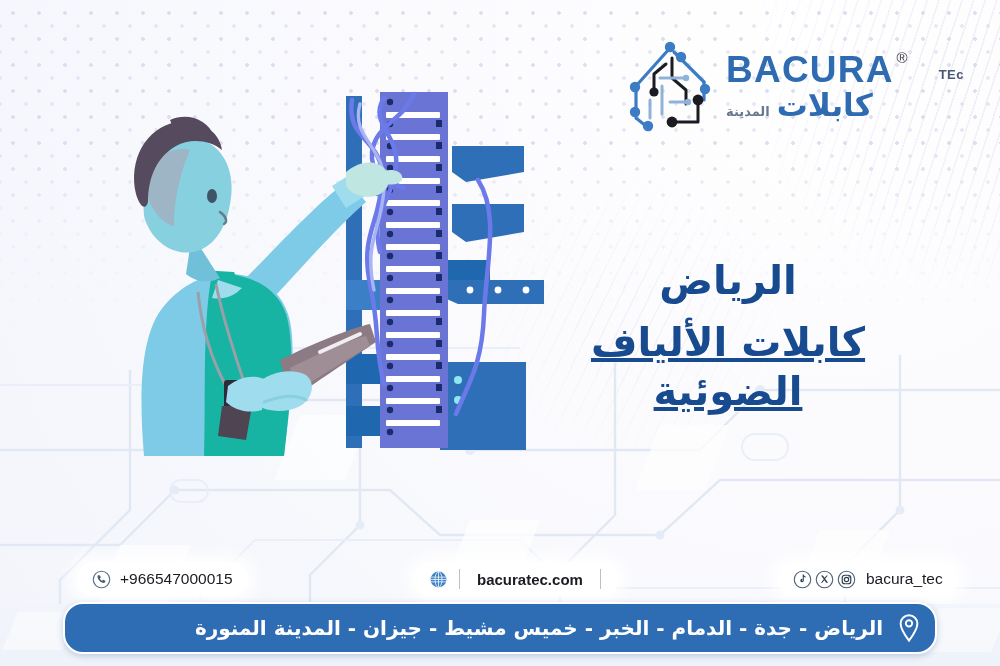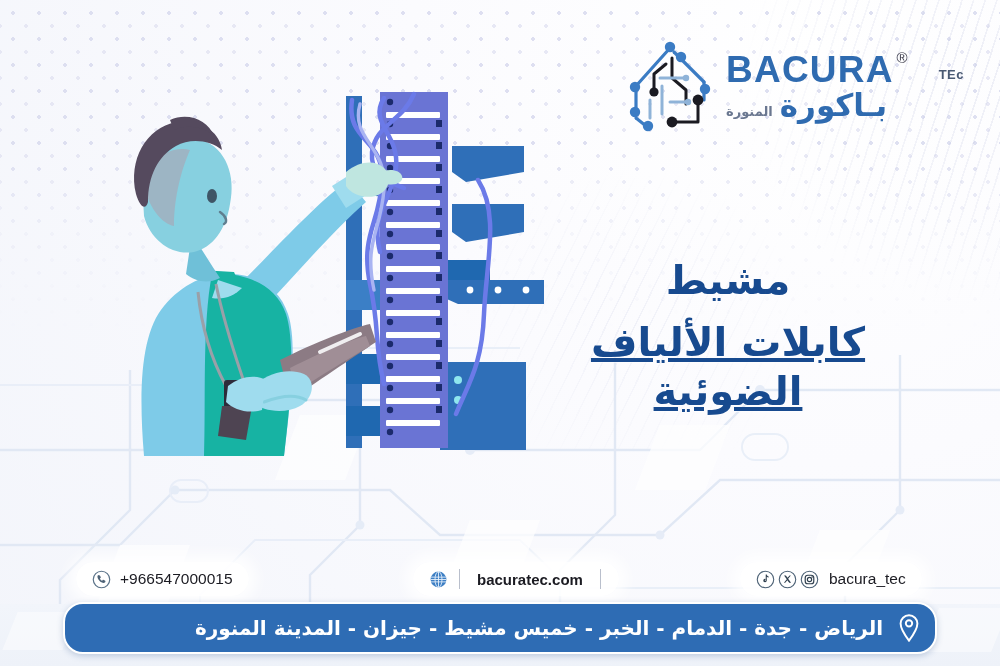--- a/index.html
+++ b/index.html
@@ -90,21 +90,21 @@
   .chip{
     position:absolute;top:0;height:34px;display:flex;align-items:center;gap:9px;
     background:rgba(255,255,255,.93);border-radius:18px;padding:0 16px;
     box-shadow:0 0 14px 8px rgba(255,255,255,.85);
     direction:ltr;
   }
   .chip-text{font-family:"Liberation Sans",sans-serif;font-size:15.5px;color:#1b1b22;font-weight:400;}
   .chip-text.bold{font-weight:700;font-size:15px;text-align:center;}
   .chip-phone{left:76px;}
   .chip-web{left:413px;}
-  .chip-social{left:740px;gap:3px;}
+  .chip-social{left:777px;gap:3px;}
   .divider{width:1px;height:20px;background:#b9bfcc;margin:0 8px 0 2px;}
   .divider.r{margin:0 2px 0 8px;}
   .social-ico{width:19px;height:19px;flex:none;}
   .handle{margin-left:7px;}
 
   
   .barstrip{position:absolute;left:0;bottom:0;width:1000px;height:62px;
     background:linear-gradient(180deg,#f2f5fb 0%,#eef2f9 100%);}
   .barstrip .shape{position:absolute;opacity:.55;background:#ffffff;}
   .citybar{
@@ -201,28 +201,28 @@
           <circle cx="64" cy="68" r="3.2"></circle>
       </g>
     </svg>
     <div class="logo-text">
       <div class="logo-row1">
         <span class="logo-bacura">BACURA</span>
         <span class="logo-reg">®</span>
         <span class="logo-tec">TEc</span>
       </div>
       <div class="logo-row2">
-        <span class="logo-ar">بـاكورة</span>
-        <span class="logo-ar-sub">المنورة</span>
+        <span class="logo-ar">كابلات</span>
+        <span class="logo-ar-sub">المدينة</span>
       </div>
     </div>
   </div>
 
   <div class="headline">
-    <span class="l1">مشيط</span>
+    <span class="l1">الرياض</span>
     <span class="l2">كابلات الألياف الضوئية</span>
   </div>
 
   <svg class="illus" viewBox="0 0 470 372">
 
     <rect x="262" y="12" width="16" height="352" fill="#2f6fb8"></rect>
 
     <polygon points="262,270 262,300 318,300 338,270" fill="#1f68b0"></polygon>
     <polygon points="262,322 262,352 318,352 338,322" fill="#1f68b0"></polygon>
     <polygon points="262,196 262,226 318,226 338,196" fill="#3b7fc6"></polygon>

